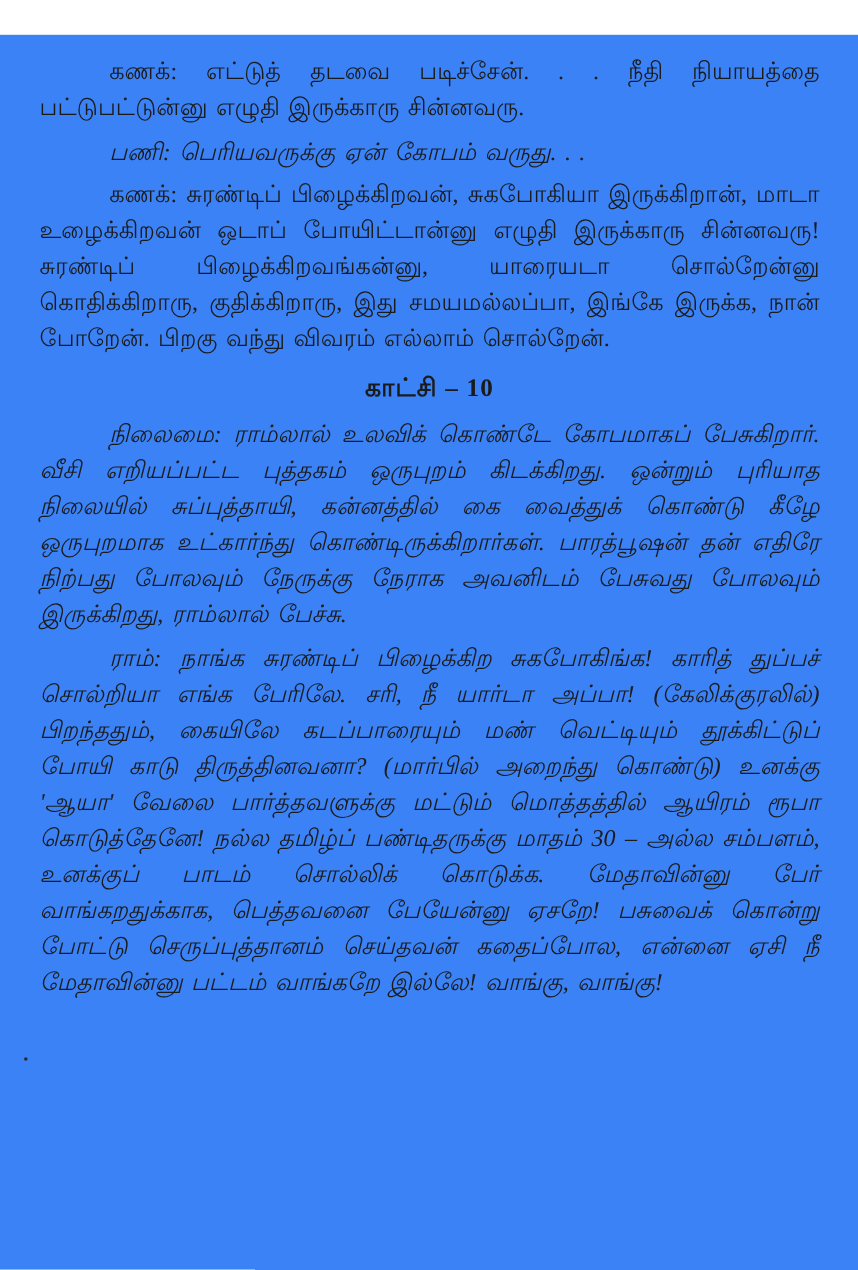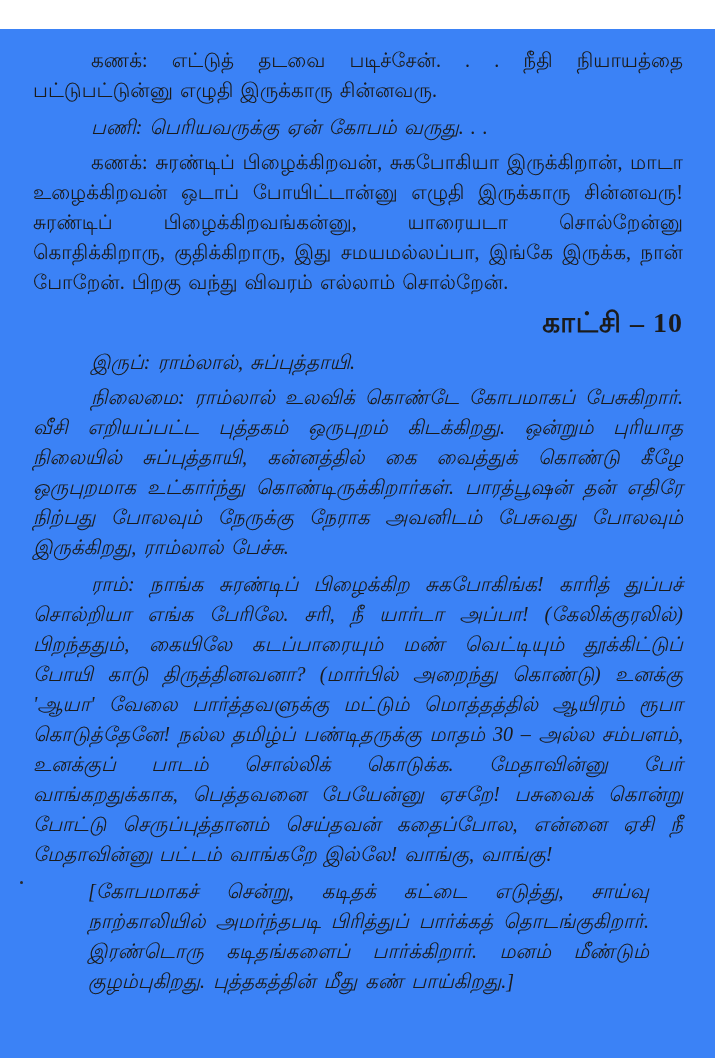--- a/index.html
+++ b/index.html
@@ -29,24 +29,24 @@
     font-size: 20px;
     line-height: 30px;
     text-align: justify;
     text-indent: 58px;
     word-spacing: 2px;
   }
   .para.tight { margin-bottom: 5px; font-style: italic; }
   .italic { font-style: italic; }
   .scene-heading {
     margin: 12px 0 10px 0;
-    font-size: 28px;
+    font-size: 21px;
     line-height: 28px;
     font-weight: bold;
-    text-align: right;
+    text-align: center;
     text-indent: 0;
     letter-spacing: 1px;
   }
   .stage-direction {
     margin: 2px 34px 0 55px;
     font-size: 20px;
     line-height: 30px;
     text-align: justify;
     text-indent: 0;
     font-style: italic;
@@ -70,23 +70,21 @@
 
   <p class="para">கணக்: எட்டுத் தடவை படிச்சேன். . . நீதி நியாயத்தை பட்டுபட்டுன்னு எழுதி இருக்காரு சின்னவரு.</p>
 
   <p class="para tight">பணி: பெரியவருக்கு ஏன் கோபம் வருது. . .</p>
 
   <p class="para">கணக்: சுரண்டிப் பிழைக்கிறவன், சுகபோகியா இருக்கிறான், மாடா உழைக்கிறவன் ஒடாப் போயிட்டான்னு எழுதி இருக்காரு சின்னவரு! சுரண்டிப் பிழைக்கிறவங்கன்னு, யாரையடா சொல்றேன்னு கொதிக்கிறாரு, குதிக்கிறாரு, இது சமயமல்லப்பா, இங்கே இருக்க, நான் போறேன். பிறகு வந்து விவரம் எல்லாம் சொல்றேன்.</p>
 
   <h2 class="scene-heading">காட்சி – 10</h2>
 
 
-  <p class="para tight italic">இருப்: ராம்லால், சுப்புத்தாயி.</p>
 
   <p class="para italic">நிலைமை: ராம்லால் உலவிக் கொண்டே கோபமாகப் பேசுகிறார். வீசி எறியப்பட்ட புத்தகம் ஒருபுறம் கிடக்கிறது. ஒன்றும் புரியாத நிலையில் சுப்புத்தாயி, கன்னத்தில் கை வைத்துக் கொண்டு கீழே ஒருபுறமாக உட்கார்ந்து கொண்டிருக்கிறார்கள். பாரத்பூஷன் தன் எதிரே நிற்பது போலவும் நேருக்கு நேராக அவனிடம் பேசுவது போலவும் இருக்கிறது, ராம்லால் பேச்சு.</p>
 
   <p class="para italic">ராம்: நாங்க சுரண்டிப் பிழைக்கிற சுகபோகிங்க! காரித் துப்பச் சொல்றியா எங்க பேரிலே. சரி, நீ யார்டா அப்பா! (கேலிக்குரலில்) பிறந்ததும், கையிலே கடப்பாரையும் மண் வெட்டியும் தூக்கிட்டுப் போயி காடு திருத்தினவனா? (மார்பில் அறைந்து கொண்டு) உனக்கு 'ஆயா' வேலை பார்த்தவளுக்கு மட்டும் மொத்தத்தில் ஆயிரம் ரூபா கொடுத்தேனே! நல்ல தமிழ்ப் பண்டிதருக்கு மாதம் 30 – அல்ல சம்பளம், உனக்குப் பாடம் சொல்லிக் கொடுக்க. மேதாவின்னு பேர் வாங்கறதுக்காக, பெத்தவனை பேயேன்னு ஏசறே! பசுவைக் கொன்று போட்டு செருப்புத்தானம் செய்தவன் கதைப்போல, என்னை ஏசி நீ மேதாவின்னு பட்டம் வாங்கறே இல்லே! வாங்கு, வாங்கு!</p>
 
-  <p class="stage-direction">[கோபமாகச் சென்று, கடிதக் கட்டை எடுத்து, சாய்வு நாற்காலியில் அமர்ந்தபடி பிரித்துப் பார்க்கத் தொடங்குகிறார். இரண்டொரு கடிதங்களைப் பார்க்கிறார். மனம் மீண்டும் குழம்புகிறது. புத்தகத்தின் மீது கண் பாய்கிறது.]</p>
 
   <span class="speck"></span>
 
 </div>
 
 </body></html>

